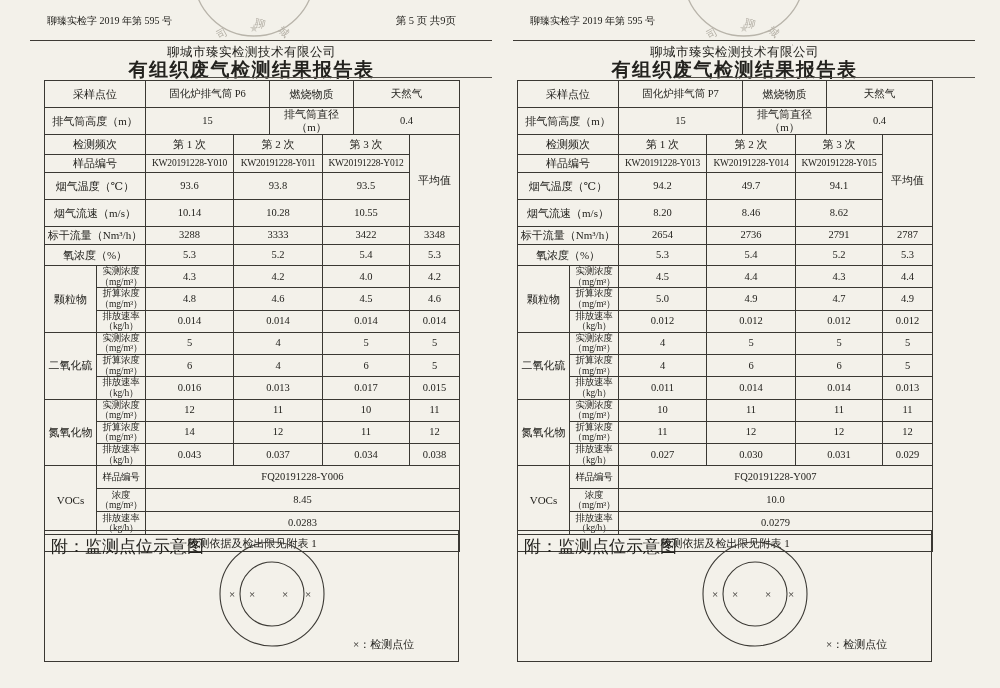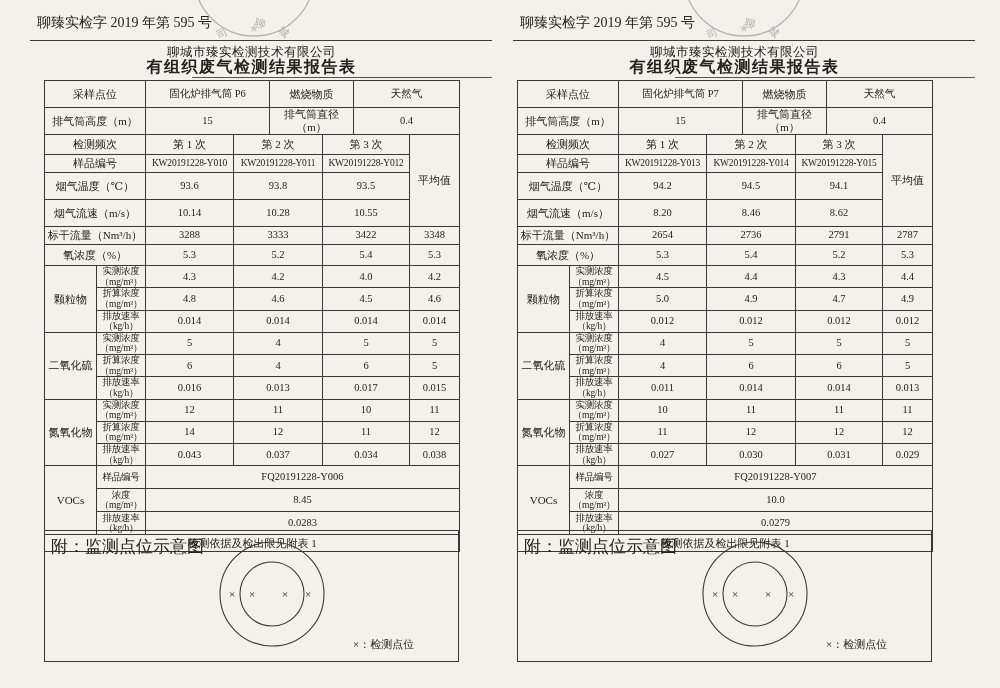--- a/index.html
+++ b/index.html
@@ -6,25 +6,25 @@
   body{
     width:1000px;height:688px;position:relative;overflow:hidden;
     background:#f3f1ea;
     font-family:"Liberation Serif","DejaVu Serif","DejaVu Sans",serif;
     color:#23221e;
   }
   .page{position:absolute;top:0;width:482px;height:688px}
   #p1{left:24px}
   #p2{left:507px}
 
-  .docno{position:absolute;top:14px;left:13px;font-size:14px;white-space:nowrap}
+  .docno{position:absolute;top:14px;left:23px;font-size:10px;white-space:nowrap}
   .pageno{position:absolute;top:14px;left:0;width:432px;text-align:right;font-size:10.5px;white-space:nowrap}
   .hrule{position:absolute;top:40px;left:6px;width:462px;height:0;border-top:1.5px solid #3e3b35}
   .company{position:absolute;top:44px;left:20px;width:415px;text-align:center;font-size:12.5px;letter-spacing:.5px;white-space:nowrap}
-  .rpt-title{position:absolute;top:57px;left:20px;width:415px;text-align:center;font-size:16px;font-weight:bold;letter-spacing:1.5px;white-space:nowrap}
+  .rpt-title{position:absolute;top:57px;left:20px;width:415px;text-align:center;font-size:19px;font-weight:bold;letter-spacing:1.5px;white-space:nowrap}
   .titleline{position:absolute;top:77px;left:168px;width:300px;height:0;border-top:1px solid #55524b}
 
   .sheet{position:absolute;top:80px;left:20px;width:415px}
   #p2 .sheet{left:10px}
   table{border-collapse:collapse;table-layout:fixed;width:415px}
   td{border:1px solid #3a3833;text-align:center;vertical-align:middle;font-size:11px;padding:0 1px;overflow:hidden;line-height:1.15}
   table.main{margin-top:-1px}
   td.val{font-size:10.5px}
   td.sm{font-size:9.5px;letter-spacing:-.2px}
   td.sub div{font-size:9.5px;line-height:1.12;letter-spacing:-.2px}
@@ -46,20 +46,21 @@
 
 <section class="page" id="p1">
   <svg class="seal" viewBox="0 0 150 46">
     <circle cx="75" cy="-24" r="60" fill="none" stroke="#a29d92" stroke-width="1.3"></circle>
     <path id="sealArc1" d="M 75,27 a 51,51 0 1,1 -0.1,0" fill="none"></path>
     <text font-size="10.5" fill="#9b968b" letter-spacing="13"><textPath href="#sealArc1">聊城市臻实检测技术有限公司</textPath></text>
     <text x="70" y="32" font-size="11" fill="#a29d92" opacity="0.6">★</text>
   </svg>
 
   <div class="docno">聊臻实检字 2019 年第 595 号</div>
+  <div class="pageno">第 5 页 共9页</div>
   <div class="hrule"></div>
   <div class="company">聊城市臻实检测技术有限公司</div>
   <div class="rpt-title">有组织废气检测结果报告表</div>
   <div class="titleline"></div>
 
   <div class="sheet">
     <table class="info">
       <colgroup>
           <col style="width:101px">
           <col style="width:124px">
@@ -321,21 +322,21 @@
       </tr>
       <tr class="h18">
         <td colspan="2">样品编号</td>
         <td class="sm">KW20191228-Y013</td>
         <td class="sm">KW20191228-Y014</td>
         <td class="sm">KW20191228-Y015</td>
       </tr>
       <tr class="h19">
         <td colspan="2">烟气温度（℃）</td>
         <td class="val">94.2</td>
-        <td class="val">94.5</td>
+        <td class="val">49.7</td>
         <td class="val">94.1</td>
       </tr>
       <tr class="h19">
         <td colspan="2">烟气流速（m/s）</td>
         <td class="val">8.20</td>
         <td class="val">8.46</td>
         <td class="val">8.62</td>
       </tr>
       <tr class="h18">
         <td colspan="2">标干流量（Nm³/h）</td>

